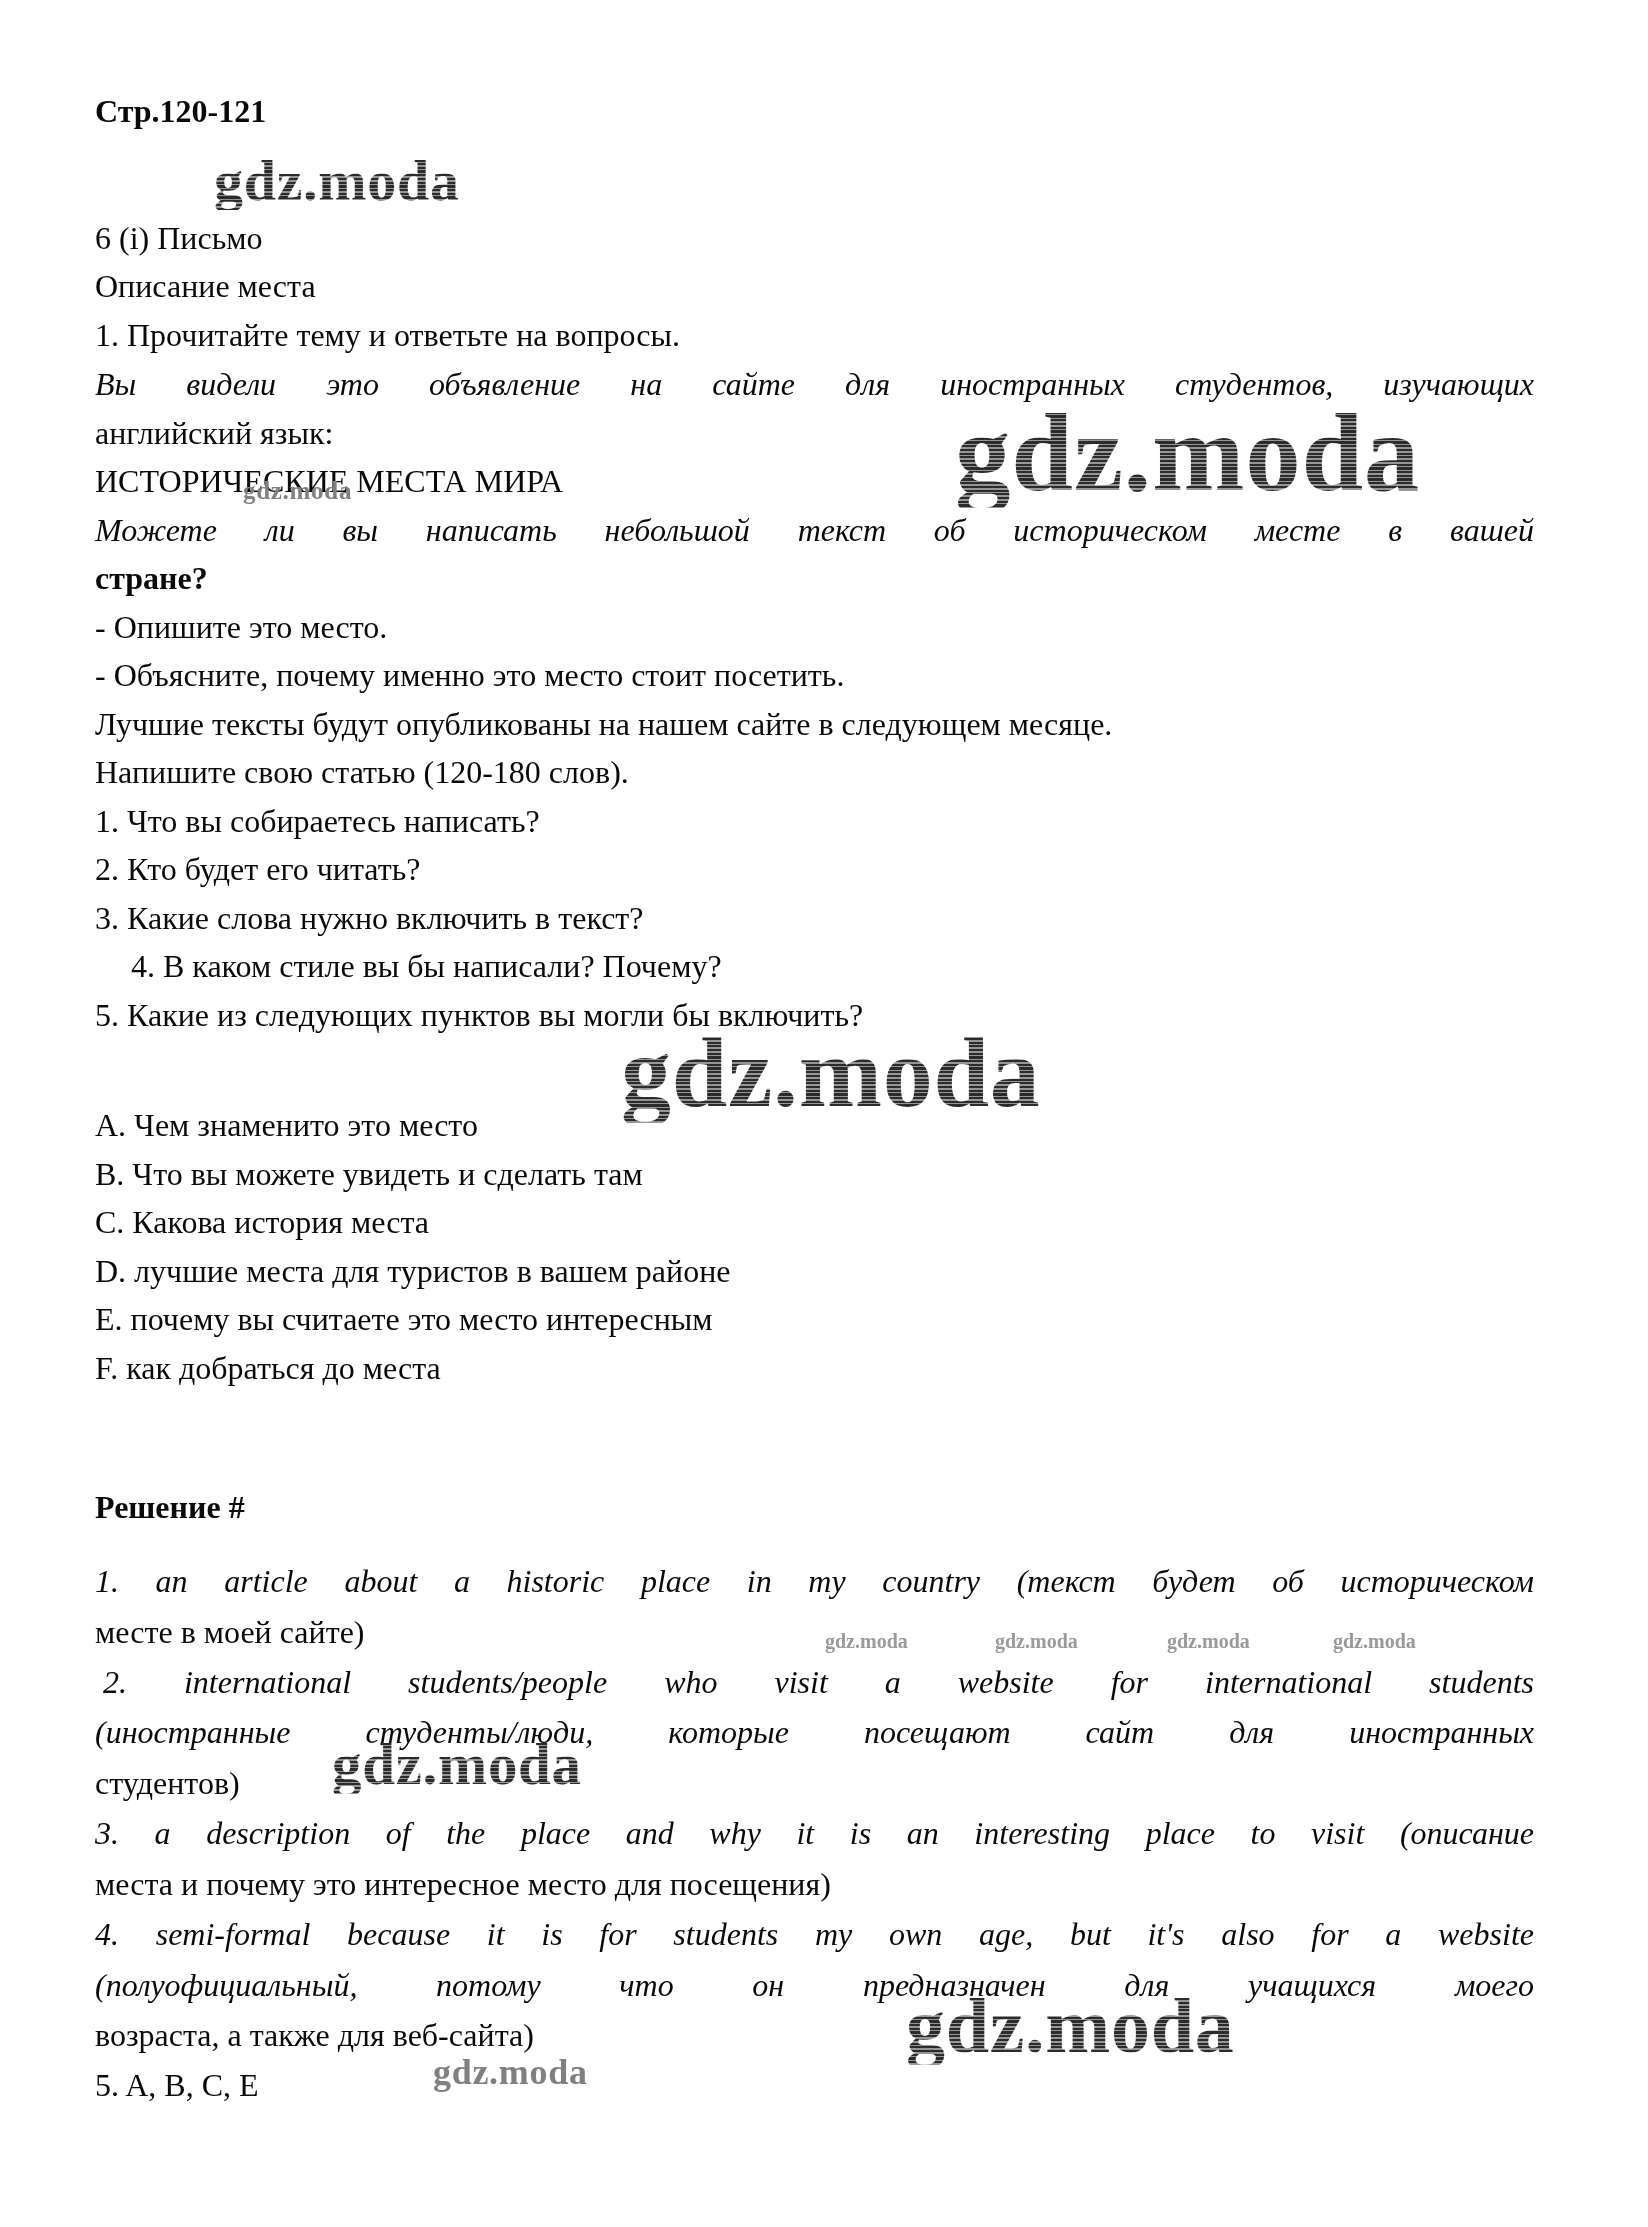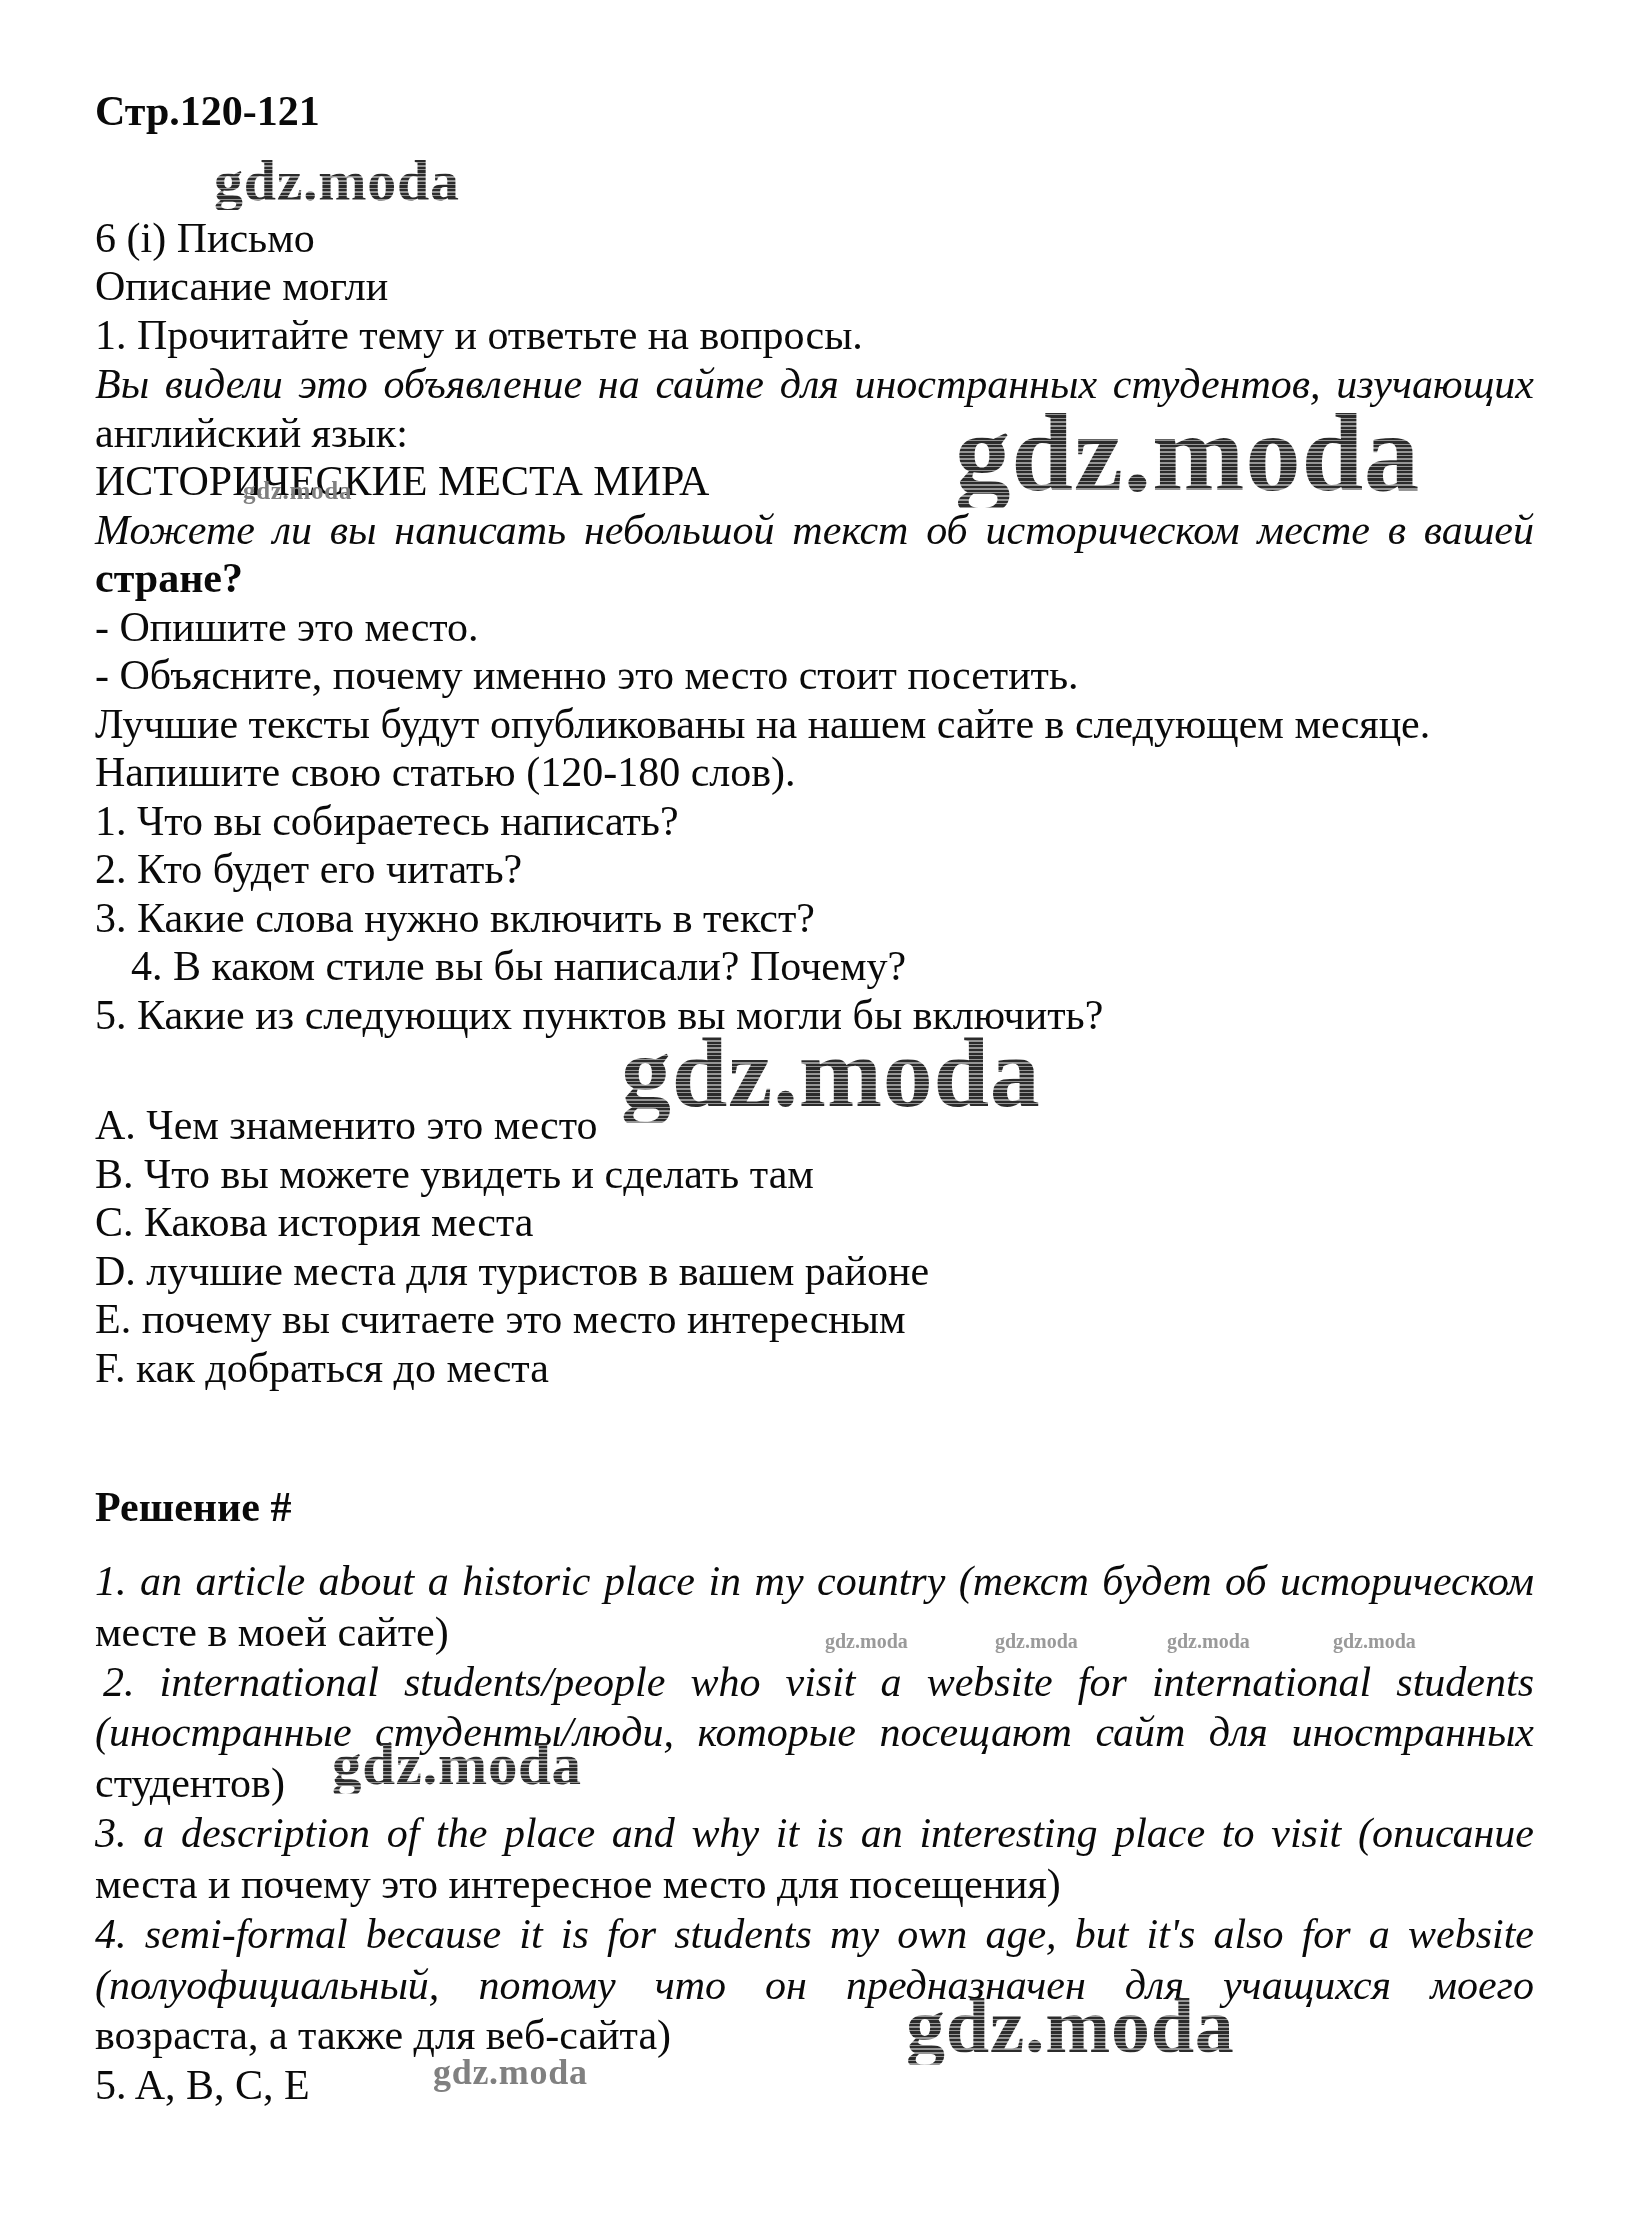--- a/index.html
+++ b/index.html
@@ -7,21 +7,21 @@
     position:relative;
     width:1648px;height:2227px;
     background:#ffffff;
     font-family:"Liberation Serif","DejaVu Serif",serif;
     color:#0a0a0a;
     overflow:hidden;
   }
   .line{
     position:absolute;
     left:95px;right:114px;
-    font-size:42px;line-height:49px;
+    font-size:32px;line-height:49px;
     white-space:nowrap;
   }
   .line.just{
     white-space:normal;
     text-align:justify;
     text-align-last:justify;
     font-style:italic;
   }
   .line.bold{font-weight:bold;}
   .wm{
@@ -46,21 +46,21 @@
   .wm.gray{color:#808080;}
   .wm.gray-light{color:#9a9a9a;letter-spacing:0;}
 </style>
 </head>
 <body>
 
 <div class="page">
   <div id="lines-layer">
       <div class="line bold" style="top: 87px;">Стр.120-121</div>
       <div class="line" style="top: 214px;">6 (i) Письмо</div>
-      <div class="line" style="top: 262px;">Описание могли</div>
+      <div class="line" style="top: 262px;">Описание места</div>
       <div class="line" style="top: 311px;">1. Прочитайте тему и ответьте на вопросы.</div>
       <div class="line just" style="top: 360px;">Вы видели это объявление на сайте для иностранных студентов, изучающих</div>
       <div class="line" style="top: 409px;">английский язык:</div>
       <div class="line" style="top: 457px;">ИСТОРИЧЕСКИЕ МЕСТА МИРА</div>
       <div class="line just" style="top: 506px;">Можете ли вы написать небольшой текст об историческом месте в вашей</div>
       <div class="line" style="top: 554px; font-weight: bold;">стране?</div>
       <div class="line" style="top: 603px;">- Опишите это место.</div>
       <div class="line" style="top: 651px;">- Объясните, почему именно это место стоит посетить.</div>
       <div class="line" style="top: 700px;">Лучшие тексты будут опубликованы на нашем сайте в следующем месяце.</div>
       <div class="line" style="top: 748px;">Напишите свою статью (120-180 слов).</div>

